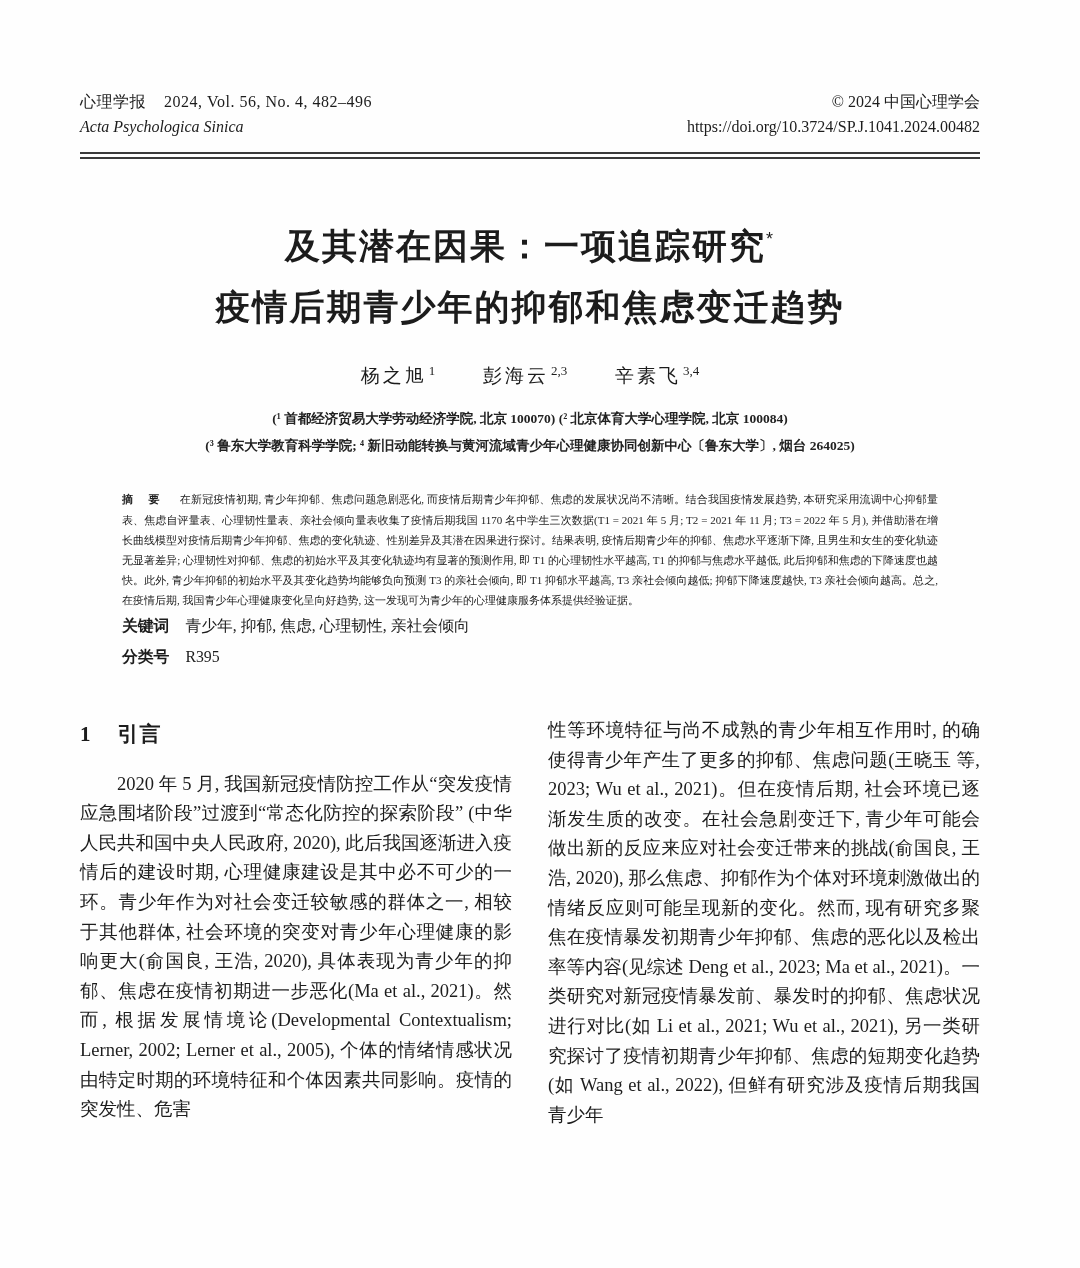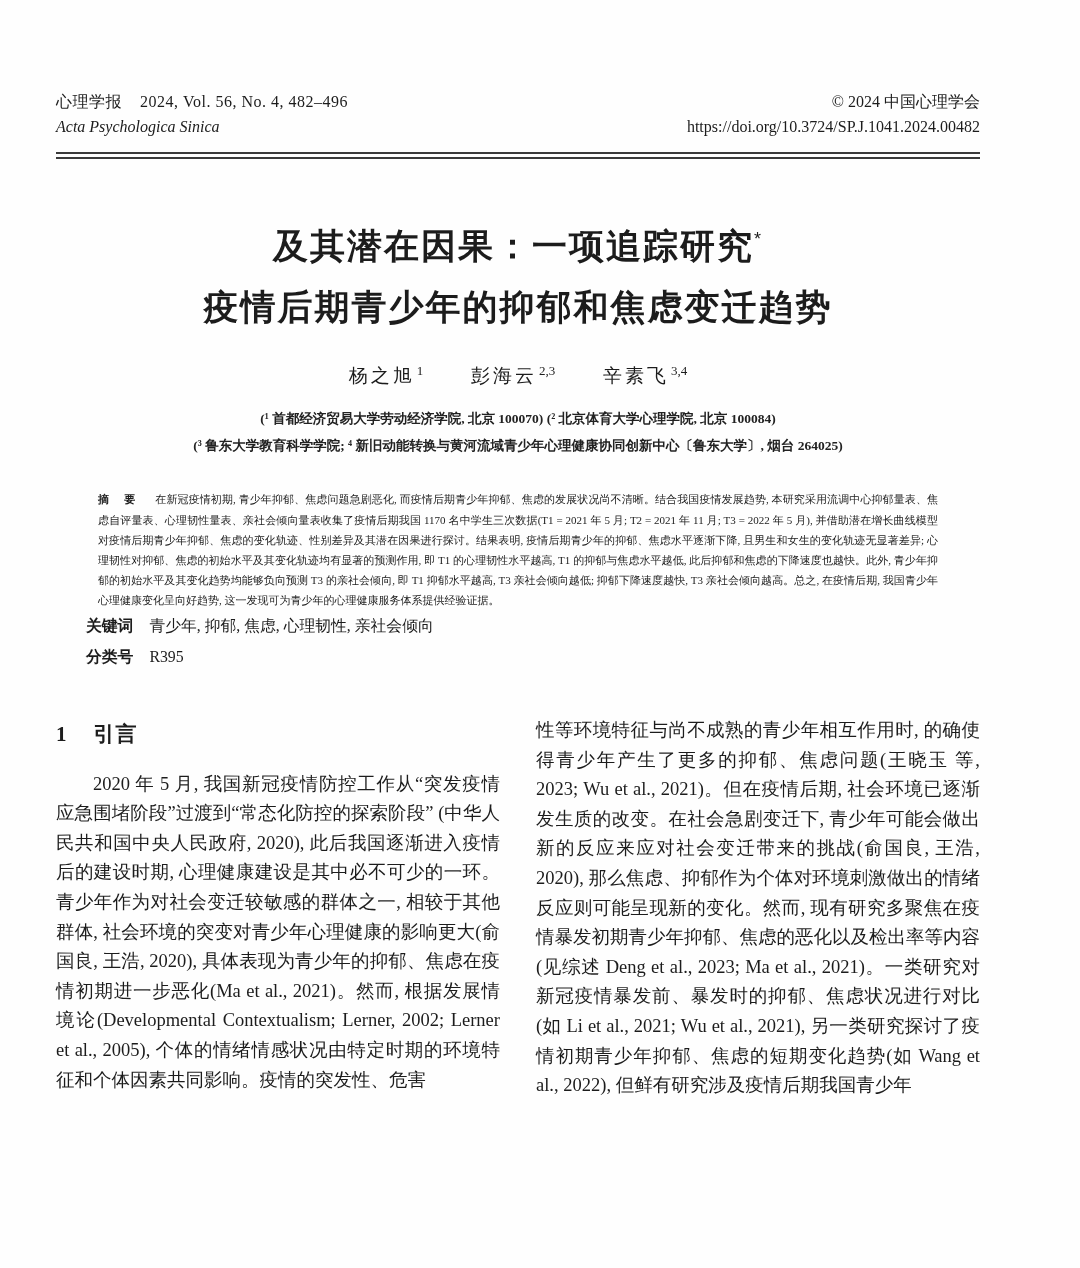--- a/index.html
+++ b/index.html
@@ -7,21 +7,21 @@
     padding: 0;
     background: #ffffff;
   }
   .page {
     position: relative;
     width: 1080px;
     height: 1268px;
     box-sizing: border-box;
     background: #fefefe;
     color: #1c1c1c;
-    padding: 90px 100px 40px 56px;
+    padding: 90px 100px 40px 80px;
     font-family: "Liberation Serif", "DejaVu Serif", serif;
     overflow: hidden;
   }
 
   
   .header {
     display: flex;
     justify-content: space-between;
     align-items: flex-start;
     font-size: 16px;
@@ -87,21 +87,21 @@
     margin: 30px 42px 0 42px;
     font-size: 11px;
     line-height: 1.83;
     text-align: justify;
   }
   .label-hei {
     font-family: "Liberation Sans", "DejaVu Sans", sans-serif;
     font-weight: bold;
   }
   .abstract .abstract-label { margin-right: 14px; letter-spacing: 6px; }
-  .kw-row { margin: 2px 42px 0 30px; font-size: 15.8px; line-height: 1.83; }
+  .kw-row { margin: 2px 42px 0 42px; font-size: 15.8px; line-height: 1.83; }
   .kw-row .label-hei { margin-right: 16px; }
 
   
   .body-columns {
     display: flex;
     gap: 36px;
     margin-top: 44px;
   }
   .col {
     flex: 1 1 0;

